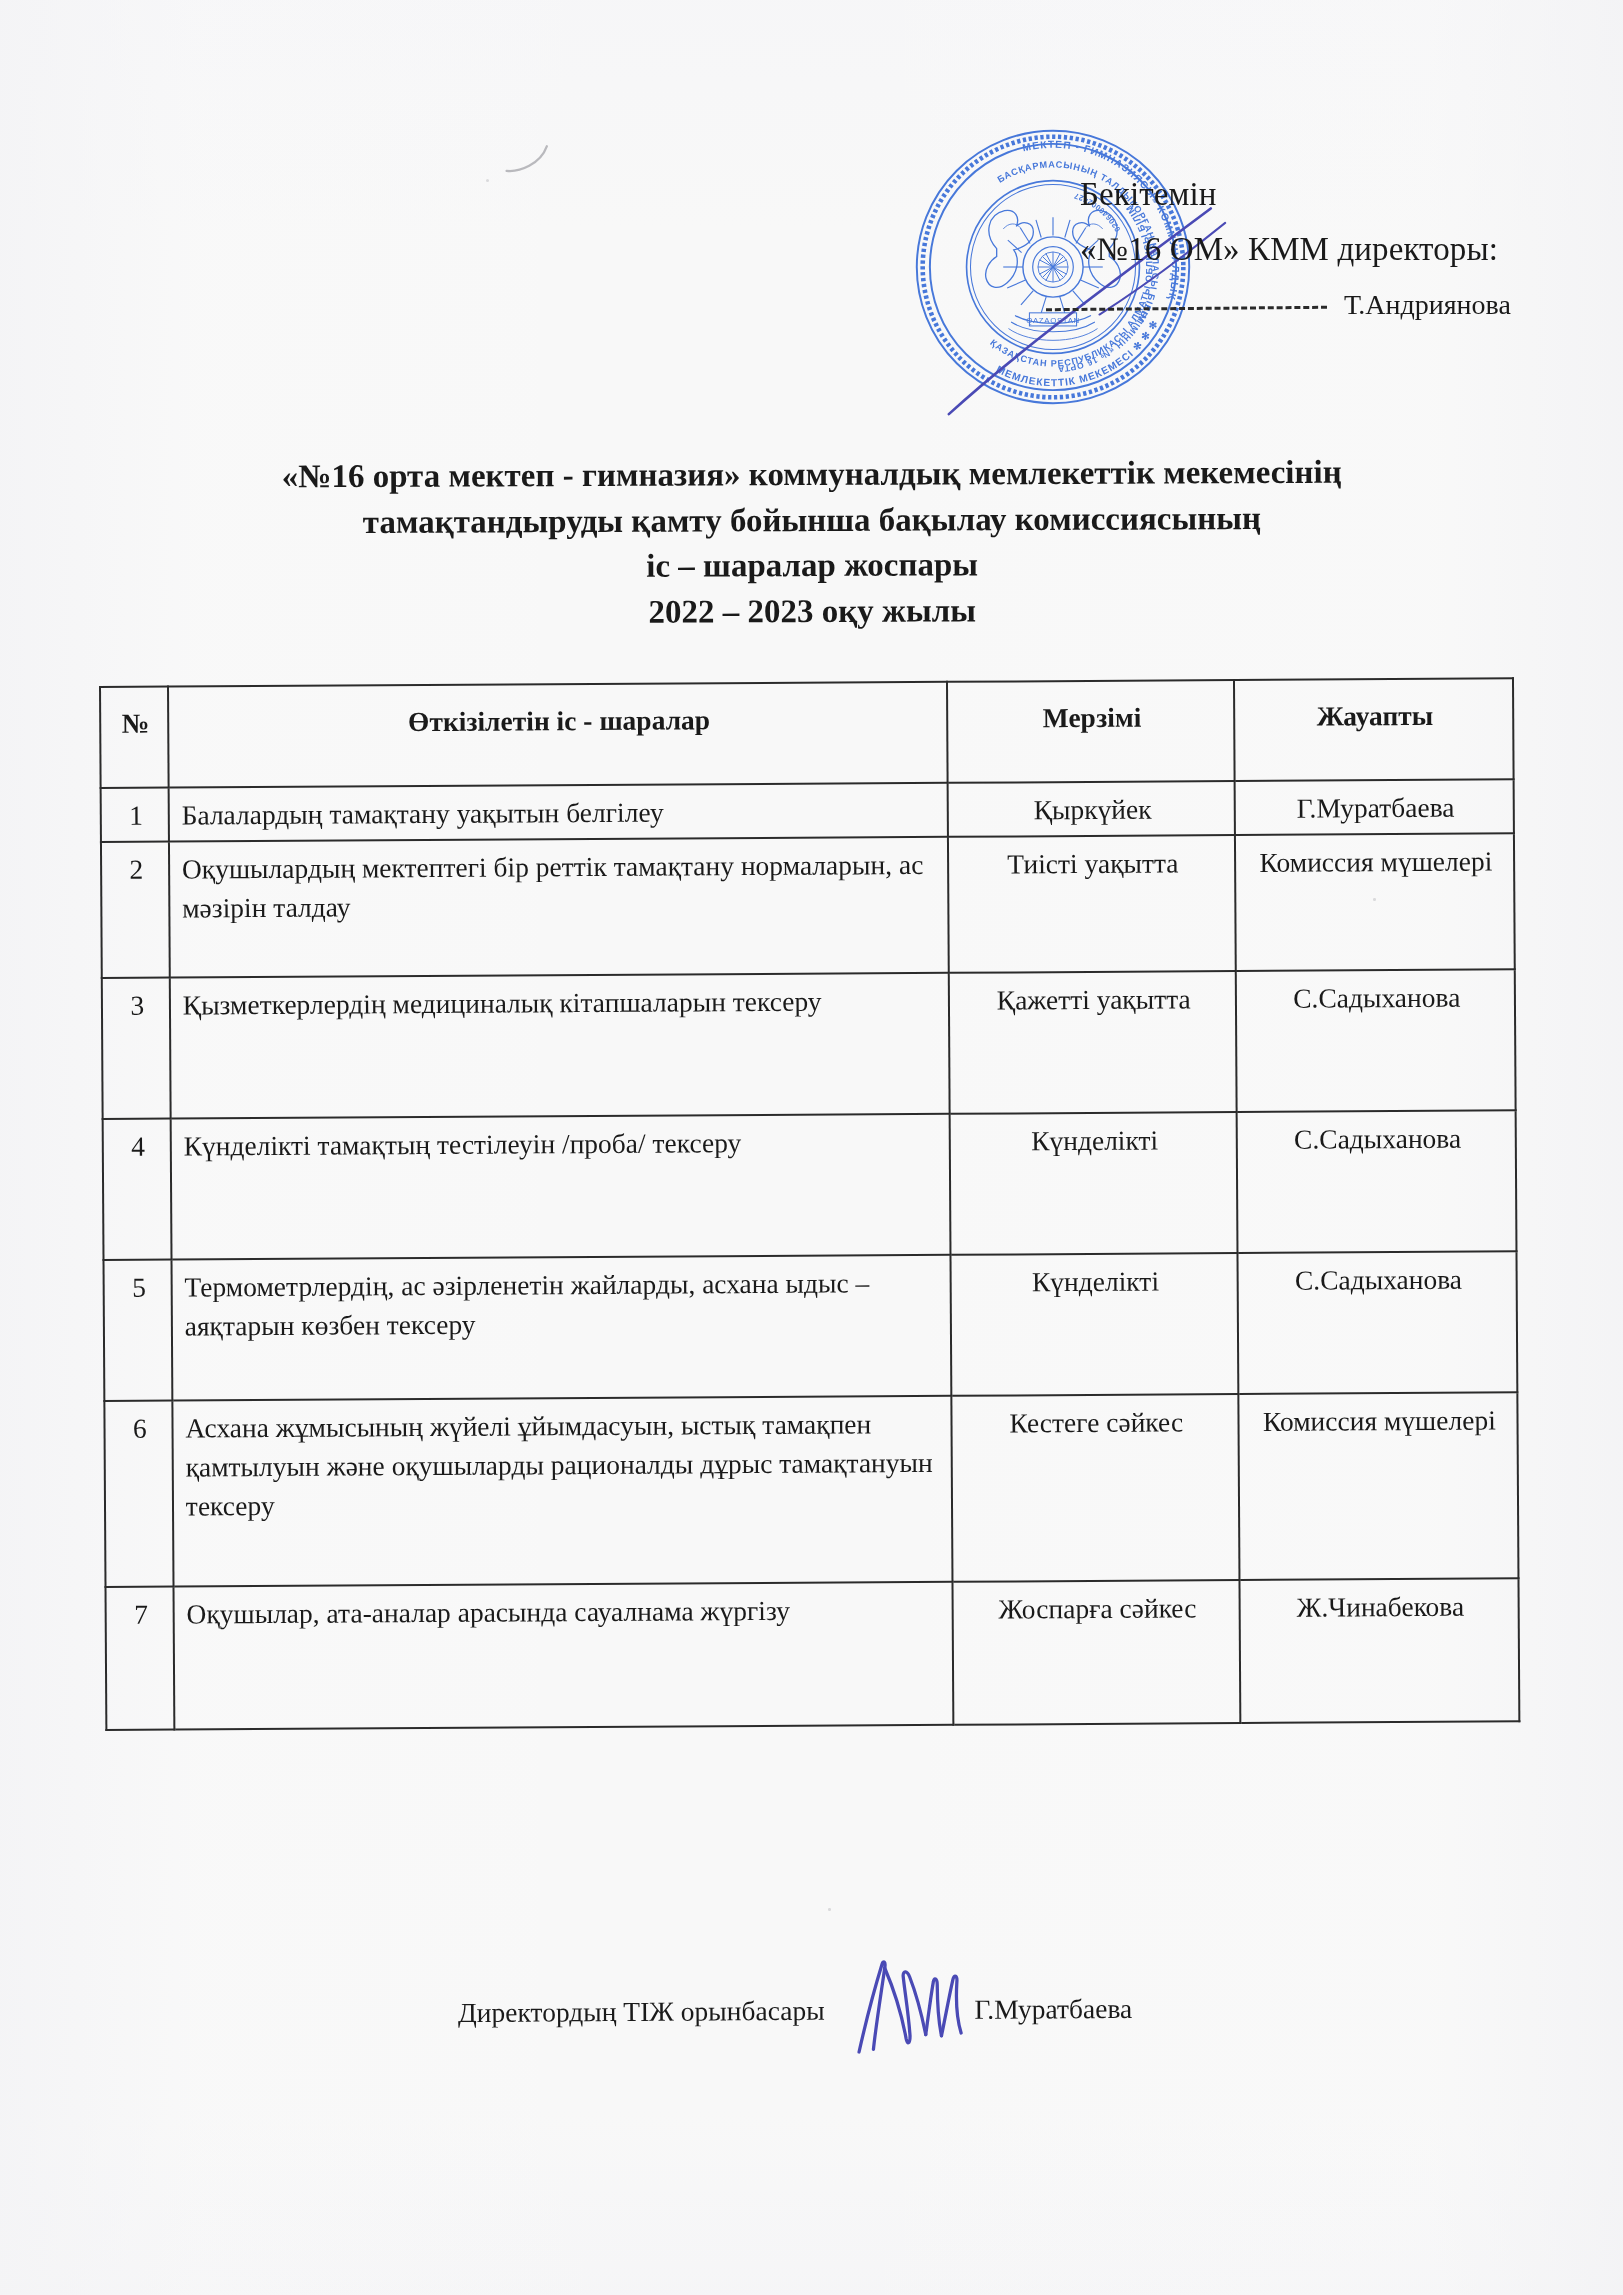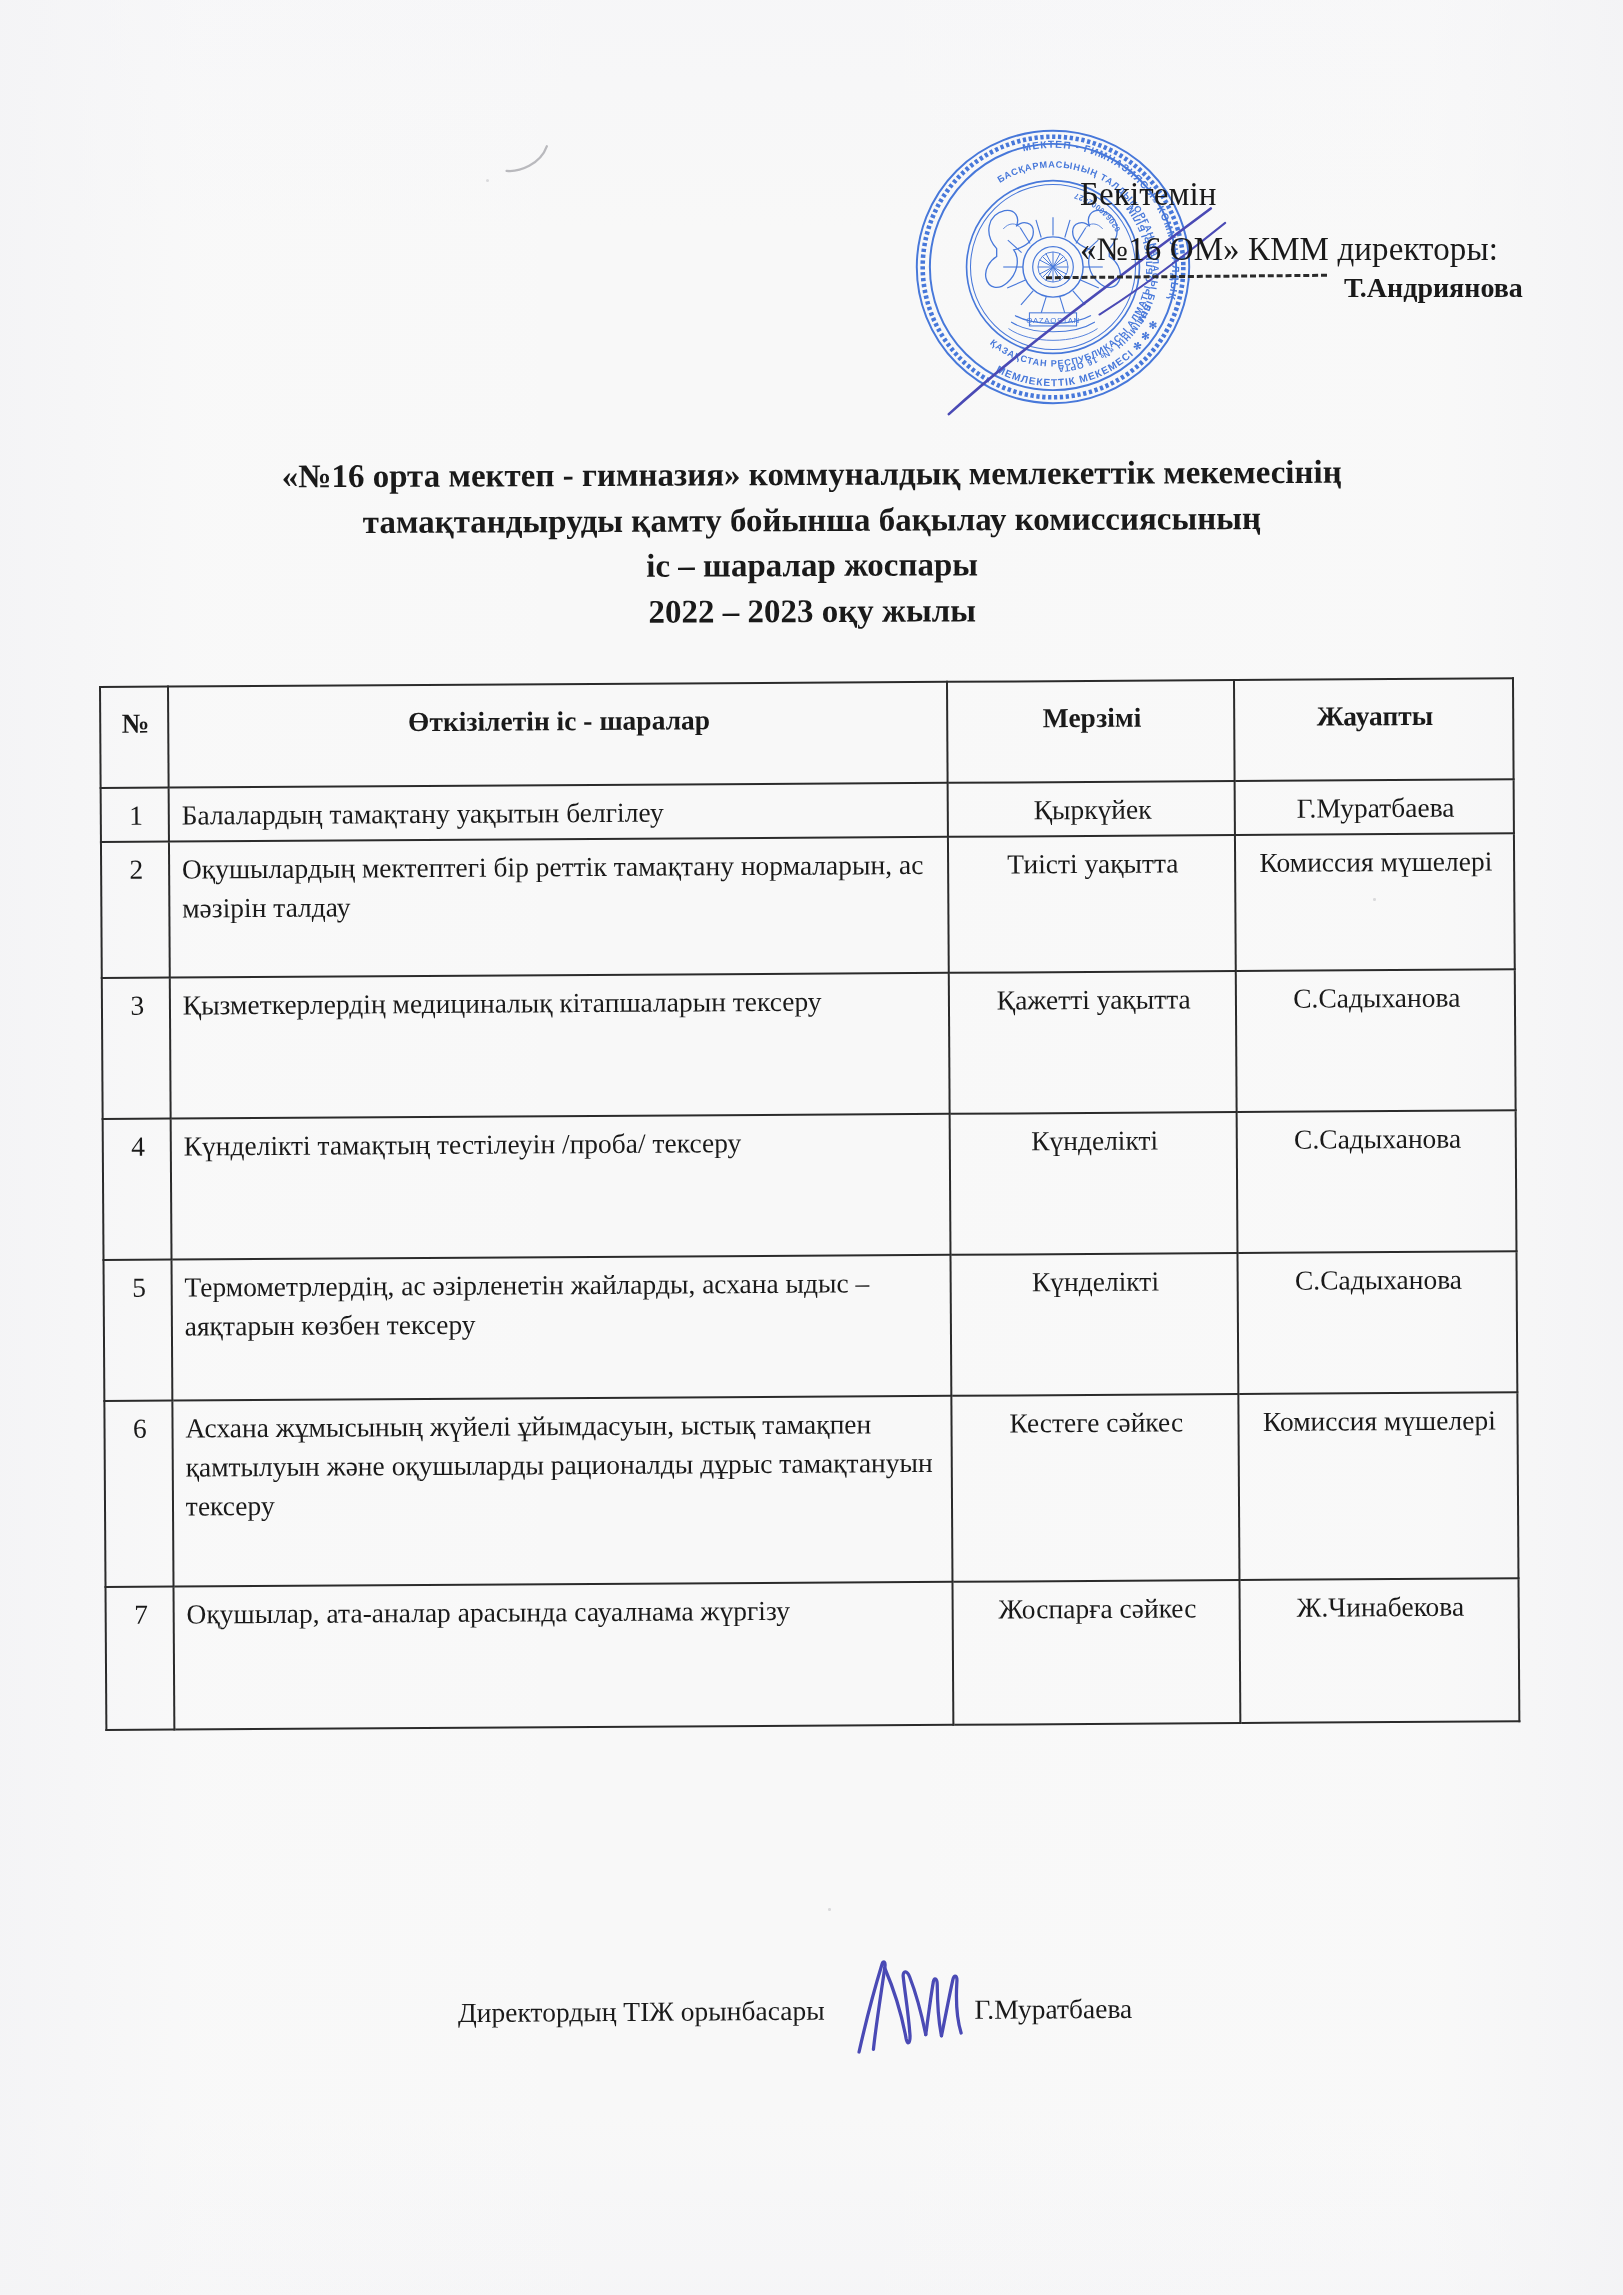--- a/index.html
+++ b/index.html
@@ -46,26 +46,25 @@
   .approval .ln {
     font-size: 33px;
     line-height: 1.18;
     white-space: nowrap;
     letter-spacing: 0.1px;
   }
   .approval .ln2 { margin-top: 16px; }
   .sig-line-row {
     position: absolute;
     left: 1046px;
-    top: 275px;
+    top: 292px;
     width: 537px;
     display: flex;
-    align-items: flex-start;
+    align-items: center;
     z-index: 6;
-    font-weight: bold;
   }
   .dashes {
     flex: 0 0 281px;
     height: 0;
     border-top: 3.3px dashed #2a2a2a;
     transform: rotate(-0.5deg);
   }
   .dir-name {
     font-size: 28px;
     margin-left: 17px;

